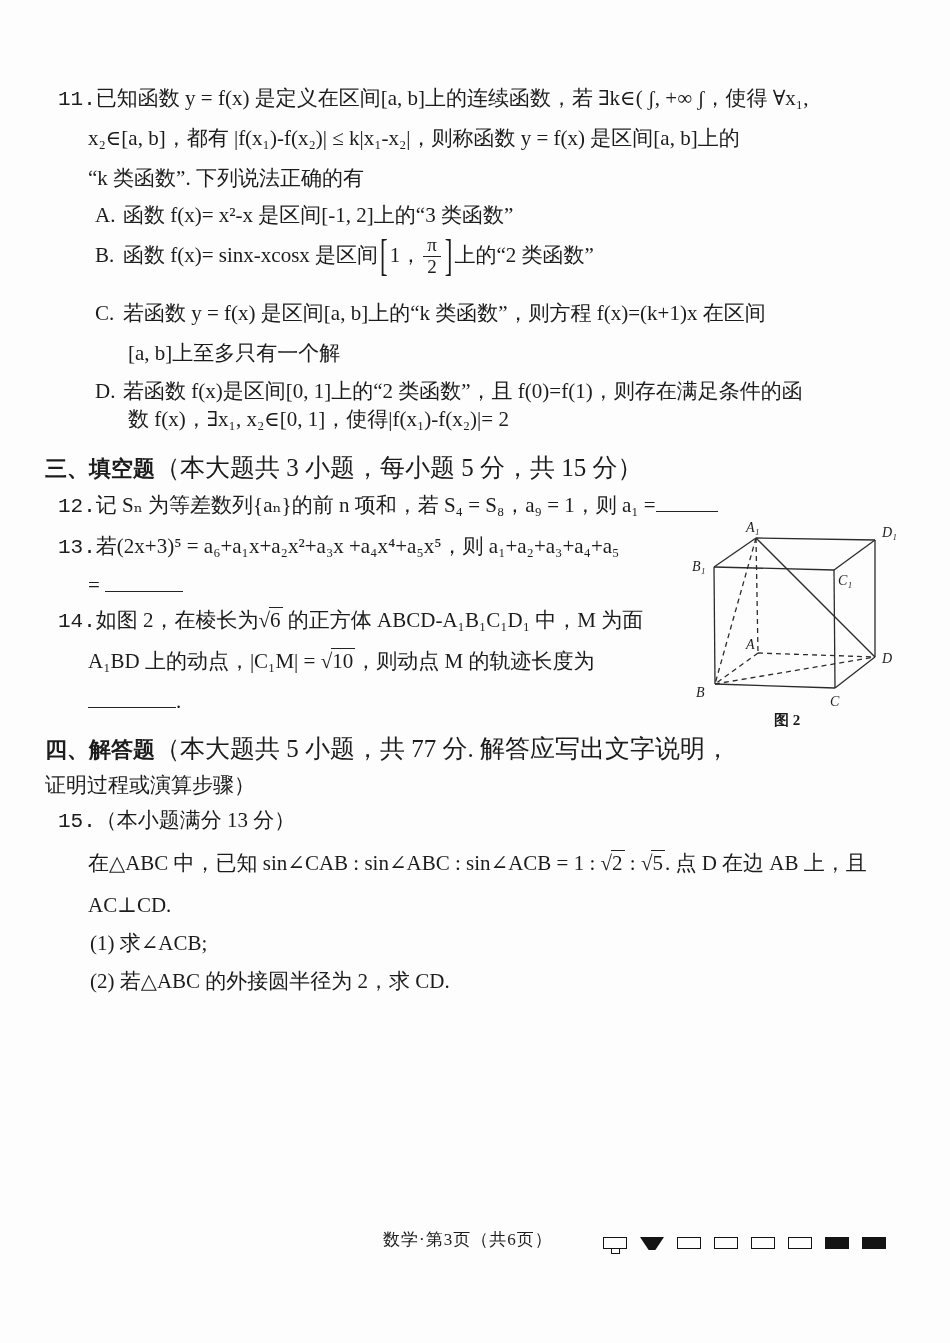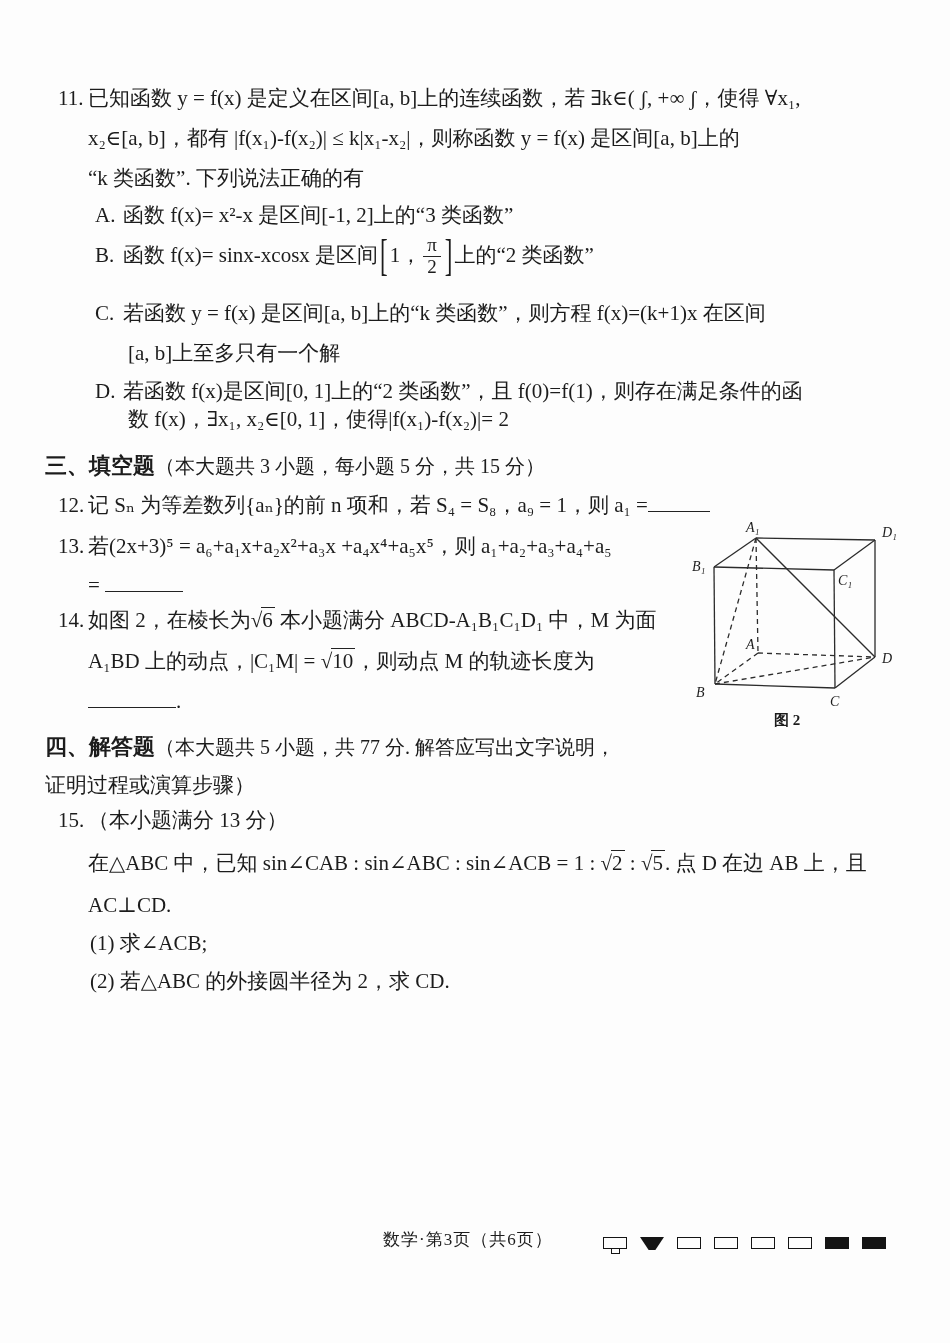--- a/index.html
+++ b/index.html
@@ -2,24 +2,24 @@
 <html><head>
 <meta charset="utf-8">
 <style>
   html,body{margin:0;padding:0;background:#e8e8e8;}
   .page{
     position:relative;width:950px;height:1343px;margin:0 auto;
     background:#fdfdfd;color:#1c1c1c;overflow:hidden;
     font-family:"Liberation Serif","DejaVu Serif",serif;
   }
   .ln{position:absolute;font-size:21px;line-height:1.3;white-space:nowrap;}
-  .qnum{display:inline-block;min-width:30px;}
+  .qnum{display:inline-block;min-width:30px;font-family:Liberation Mono, monospace;}
   .optlabel{display:inline-block;min-width:28px;}
   .sec-title{font-weight:bold;font-size:22px;text-align:center;}
-  .sec-desc{font-size:20px;}
+  .sec-desc{font-size:25px;}
   .blank{display:inline-block;border-bottom:1.6px solid #232323;height:16px;vertical-align:baseline;}
   .sqrt{white-space:nowrap;}
   .sqrt .sgn{margin-right:-1px;}
   .sqrt .rad{border-top:1.6px solid #232323;padding:0 2px 0 1px;}
   .optB-row{display:flex;align-items:center;height:56px;}
   .frac{display:inline-flex;flex-direction:column;align-items:center;font-size:19px;line-height:1.1;margin:0 2px;vertical-align:middle;}
   .frac .num{padding:0 4px;border-bottom:1.6px solid #232323;}
   .frac .den{padding:0 4px;}
   .bbr{display:inline-block;transform:scaleY(1.95);font-size:23px;margin:0 2px;font-weight:400;}
   .footer-label{position:absolute;left:383px;top:1228px;font-size:17px;font-weight:normal;letter-spacing:1px;}
@@ -62,21 +62,21 @@
   <div class="ln" style="left:95px;top:378px"><span class="optlabel">D.</span><span>若函数 f(x)是区间[0, 1]上的“2 类函数”，且 f(0)=f(1)，则存在满足条件的函</span></div>
   <div class="ln" style="left:128px;top:406px">数 f(x)，∃x₁, x₂∈[0, 1]，使得|f(x₁)-f(x₂)|= 2</div>
 
   <div class="ln" style="left:45px;top:452px"><span class="sec-title">三、填空题</span><span class="sec-desc">（本大题共 3 小题，每小题 5 分，共 15 分）</span></div>
 
   <div class="ln" style="left:58px;top:492px"><span class="qnum">12.</span><span>记 Sₙ 为等差数列{aₙ}的前 n 项和，若 S₄ = S₈，a₉ = 1，则 a₁ =</span><span class="blank" style="width:62px"></span></div>
 
   <div class="ln" style="left:58px;top:533px"><span class="qnum">13.</span><span>若(2x+3)⁵ = a₆+a₁x+a₂x²+a₃x +a₄x⁴+a₅x⁵，则 a₁+a₂+a₃+a₄+a₅</span></div>
   <div class="ln" style="left:88px;top:572px"><span>=</span> <span class="blank" style="width:78px"></span></div>
 
-  <div class="ln" style="left:58px;top:607px"><span class="qnum">14.</span><span>如图 2，在棱长为</span><span class="sqrt"><span class="sgn">√</span><span class="rad">6</span></span> <span>本小题满分 ABCD-A₁B₁C₁D₁ 中，M 为面</span></div>
+  <div class="ln" style="left:58px;top:607px"><span class="qnum">14.</span><span>如图 2，在棱长为</span><span class="sqrt"><span class="sgn">√</span><span class="rad">6</span></span> <span>的正方体 ABCD-A₁B₁C₁D₁ 中，M 为面</span></div>
   <div class="ln" style="left:88px;top:648px"><span>A₁BD 上的动点，|C₁M| = </span><span class="sqrt"><span class="sgn">√</span><span class="rad">10</span></span><span>，则动点 M 的轨迹长度为</span></div>
   <div class="ln" style="left:88px;top:688px"><span class="blank" style="width:88px"></span><span>.</span></div>
 
   <svg class="fig" width="235" height="222" viewBox="0 0 235 222">
     <g stroke="#2b2b2b" stroke-width="1.3" fill="none">
 
       <line x1="26" y1="57" x2="68" y2="28"></line>
       <line x1="68" y1="28" x2="187" y2="30"></line>
       <line x1="187" y1="30" x2="146" y2="60"></line>
       <line x1="26" y1="57" x2="146" y2="60"></line>

